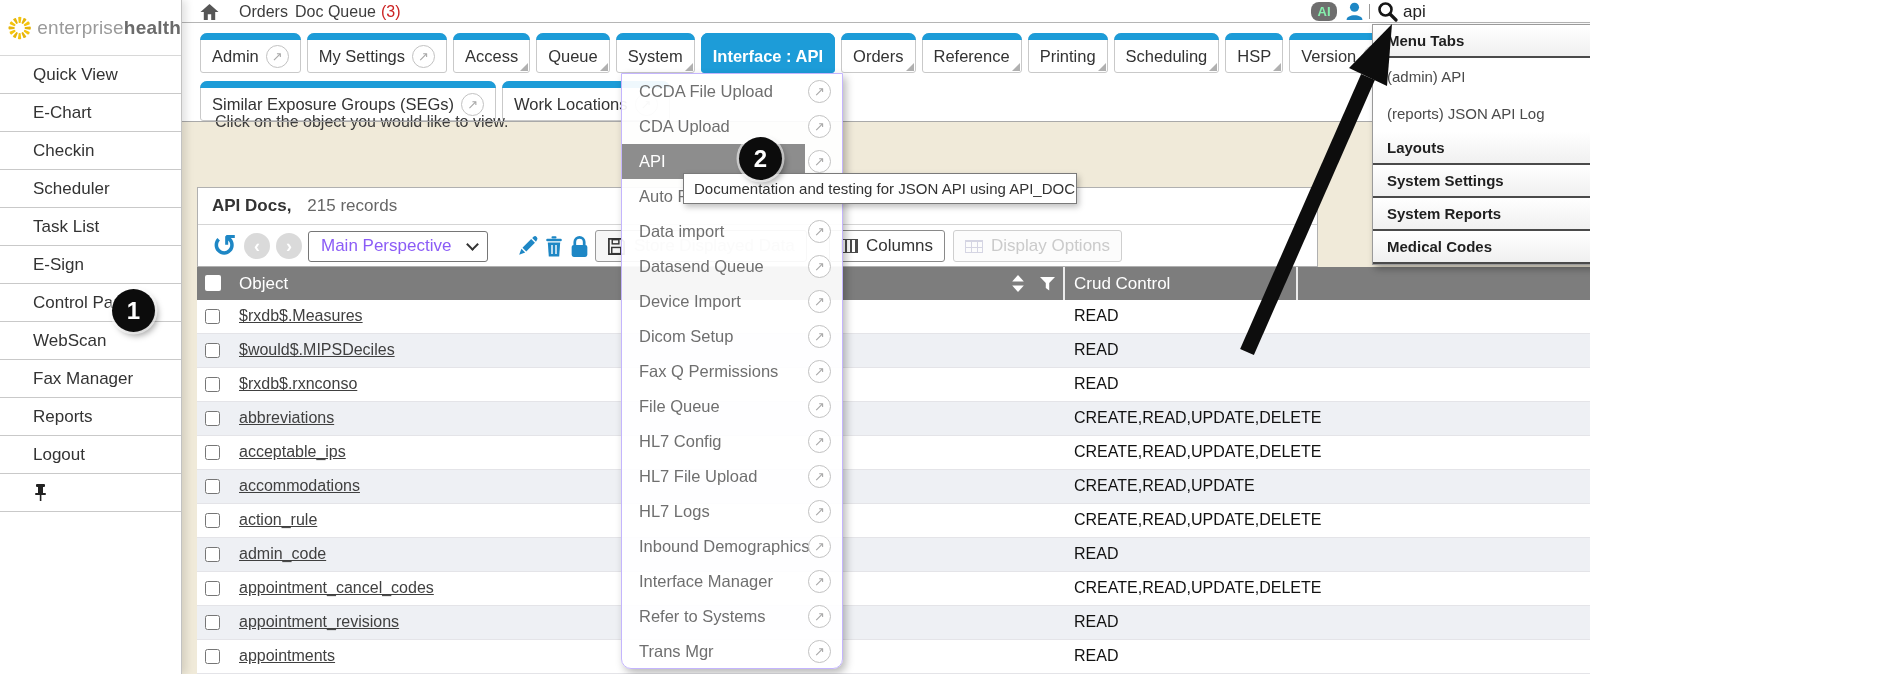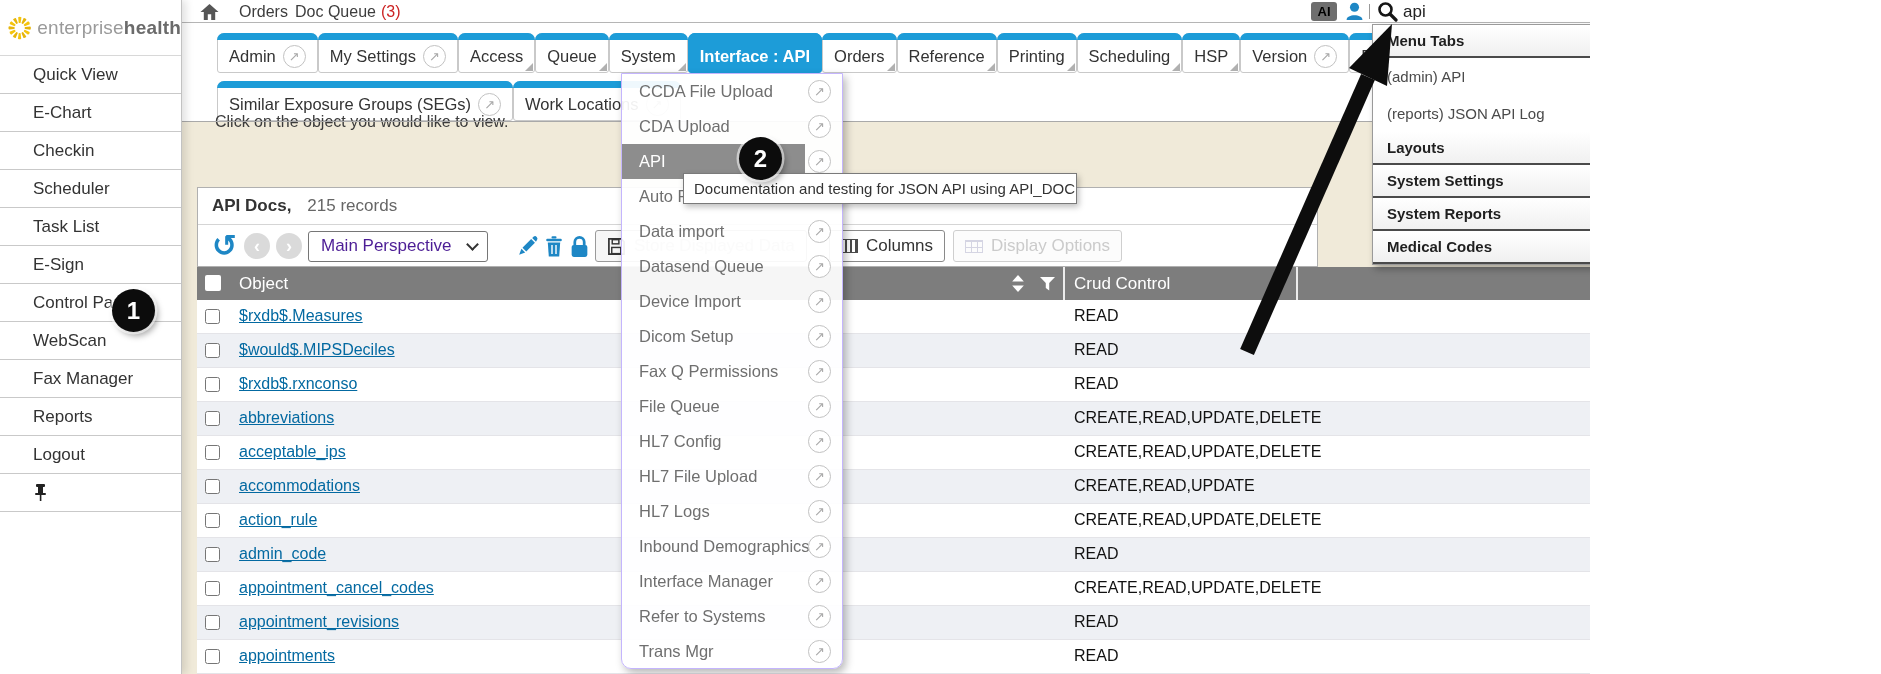--- a/index.html
+++ b/index.html
@@ -15,30 +15,30 @@
   .side-item { height:38px; line-height:37px; padding-left:33px; font-size:17px; color:#333;
                border-bottom:1px solid #c9c9c9; cursor:pointer; }
   .pin-row { height:38px; display:flex; align-items:center; padding-left:33px; border-bottom:1px solid #c9c9c9; }
 
   
   .topbar { position:absolute; left:182px; top:0; width:1699px; height:23px; background:#fff;
             border-bottom:1px solid #b5b5b5; z-index:8; }
   .topbar .abs { position:absolute; top:0; height:23px; display:flex; align-items:center; }
   .tb-text { font-size:16px; color:#3d3d3d; }
   .tb-red { color:#cc2222; margin-left:5px; }
-  .ai-badge { width:26px; height:19px; background:#6e6e6e; border-radius:3px; color:#000000;
+  .ai-badge { width:26px; height:19px; background:#6e6e6e; border-radius:8px; color:#86efac;
               font-size:13px; font-weight:bold; display:flex; align-items:center; justify-content:center; }
   .v-sep { width:1px; height:15px; background:#999; }
   .search-input { border:none; outline:none; font-size:17px; color:#222; width:70px; background:transparent; }
   .circle-dark { background:#3a3a3a; border-radius:50%; color:#fff; display:flex; align-items:center; justify-content:center; }
   .gray-circle { width:22px; height:22px; border-radius:50%; background:#b9b9b9; }
 
   
   .tabsbar { position:absolute; left:182px; top:23px; width:1699px; height:98px; background:#fff; z-index:4; }
-  .tabrow { position:absolute; left:35px; display:flex; }
+  .tabrow { position:absolute; left:18px; display:flex; gap:6px; }
   .row1 { top:10px; } .row2 { top:58px; }
   .tab { position:relative; height:40px; background:#fff; border:1px solid #c9c9c9; border-radius:7px 7px 3px 3px;
          display:flex; align-items:center; gap:7px; padding:6px 11px 0 11px; font-size:16.5px; color:#333; cursor:pointer; }
   .tab::before { content:""; position:absolute; top:-1px; left:-1px; right:-1px; height:7px;
                  background:#1d9cd8; border-radius:7px 7px 0 0; }
   .tab.active { background:#1d9cd8; border-color:#1d9cd8; color:#fff; font-weight:bold; }
   .tab.fold::after { content:""; position:absolute; right:1px; bottom:1px; width:0; height:0;
                      border-style:solid; border-width:0 0 8px 8px; border-color:transparent transparent #b0b0b0 transparent; }
   .ext-circle { width:23px; height:23px; border:1.5px solid #c2c2c2; border-radius:50%; color:#a9a9a9;
                 font-size:13px; display:flex; align-items:center; justify-content:center; background:#fff; }
@@ -60,21 +60,21 @@
   .panel-title { height:37px; border-bottom:1px solid #d5d5d5; display:flex; align-items:center; padding-left:14px; }
   .pt-bold { font-size:17px; font-weight:bold; color:#333; }
   .pt-rec { font-size:17px; color:#666; margin-left:16px; }
   .toolbar { position:relative; height:42px; }
   .toolbar .t-abs { position:absolute; top:0; height:42px; display:flex; align-items:center; }
   .undo-glyph { font-size:30px; color:#1e87c5; font-weight:bold; line-height:1; }
   .nav-circle { width:26px; height:26px; border-radius:50%; background:#dadada; color:#fff; font-size:18px;
                 font-weight:bold; display:flex; align-items:center; justify-content:center; }
   .select-box { width:180px; height:31px; border:1px solid #767676; border-radius:3px; background:#fff;
                 display:flex; align-items:center; justify-content:space-between; padding:0 10px 0 12px; }
-  .select-box .lbl { font-size:17px; color:#4c1d95; }
+  .select-box .lbl { font-size:17px; color:#8b5cf6; }
   .chev-sm { width:9px; height:9px; border-right:2px solid #333; border-bottom:2px solid #333; transform:rotate(45deg); margin-top:-4px; }
   .btn { height:32px; border:1px solid #9a9a9a; border-radius:3px; background:#f6f6f6; display:flex;
          align-items:center; gap:8px; padding:0 11px; font-size:17px; }
   .btn.disabled { border-color:#cfcfcf; background:#fcfcfc; color:#cbcbcb; }
   .btn .dim { color:#c2c2c2; }
   .btn.columns { background:#fff; border-color:#8a8a8a; color:#333; }
   .icon-columns { width:17px; height:14px; border:1.5px solid #4a4a4a;
                   background:repeating-linear-gradient(to right, transparent 0 3.5px, #4a4a4a 3.5px 5px); }
   .icon-grid { width:18px; height:13px; border:1.5px solid #ccd; 
                background:linear-gradient(to right,transparent 0 5px,#ccd 5px 6px,transparent 6px 11px,#ccd 11px 12px,transparent 12px),
@@ -82,21 +82,21 @@
 
   
   .tbl { position:absolute; left:197px; top:267px; width:1684px; z-index:2; }
   .tbl-header { position:relative; height:33px; background:#7d7d7d; color:#fff; font-size:17px; }
   .tbl-header .hcb { position:absolute; left:8px; top:8px; width:16px; height:16px; background:#fff; border-radius:2px; }
   .h-abs { position:absolute; top:0; height:33px; display:flex; align-items:center; }
   .h-sep { position:absolute; top:0; width:2px; height:33px; background:#fff; opacity:.85; }
   .tbl-row { position:relative; height:34px; border-bottom:1px solid #e4e4e8; background:#fff; }
   .tbl-row.alt { background:#eef0f4; }
   .tbl-row input[type=checkbox] { position:absolute; left:8px; top:9px; width:15px; height:15px; }
-  .obj-link { position:absolute; left:42px; top:7px; font-size:16px; color:#0369a1; text-decoration:underline; cursor:pointer; }
+  .obj-link { position:absolute; left:42px; top:7px; font-size:16px; color:#404040; text-decoration:underline; cursor:pointer; }
   .crud-val { position:absolute; left:877px; top:7px; font-size:16px; color:#111; }
 
   
   .iface-menu { position:absolute; left:621px; top:73px; width:222px; height:596px;
                 background:rgba(255,255,255,.93); border:1px solid #c4b5fd; border-radius:0 0 10px 10px;
                 box-shadow:3px 4px 9px rgba(0,0,0,.28); z-index:15; }
   .menu-item { position:relative; height:35px; display:flex; align-items:center; padding-left:17px;
                font-size:16.5px; color:#6f6f6f; cursor:pointer; }
   .menu-item .ext-circle { position:absolute; right:11px; }
   .menu-item.hl { background:linear-gradient(to right,#8d8d8d 0,#8d8d8d 183px,rgba(0,0,0,0) 183px); }

